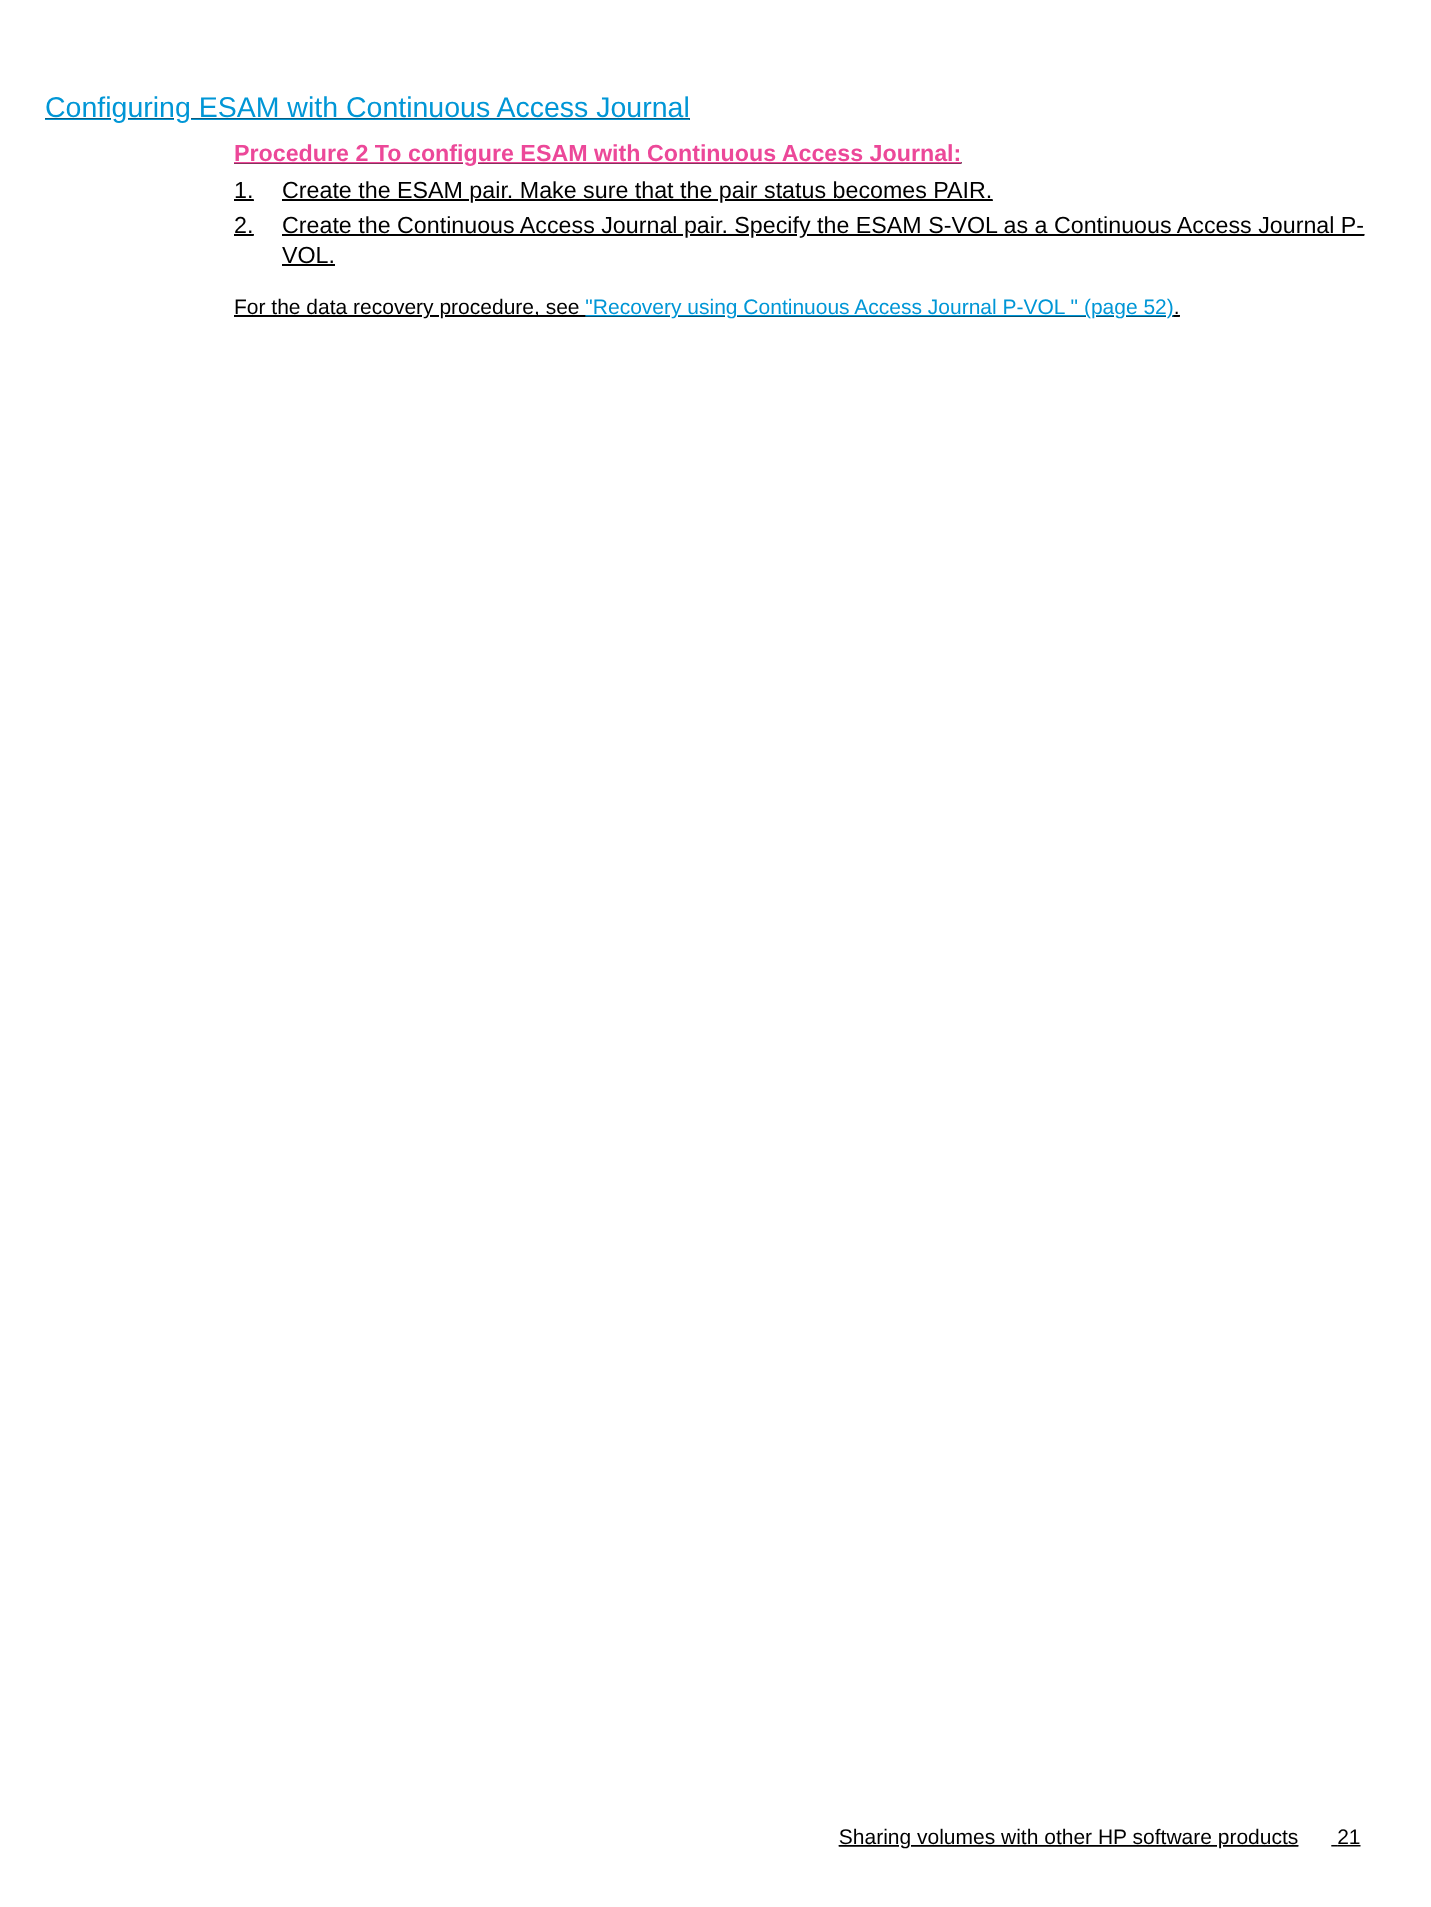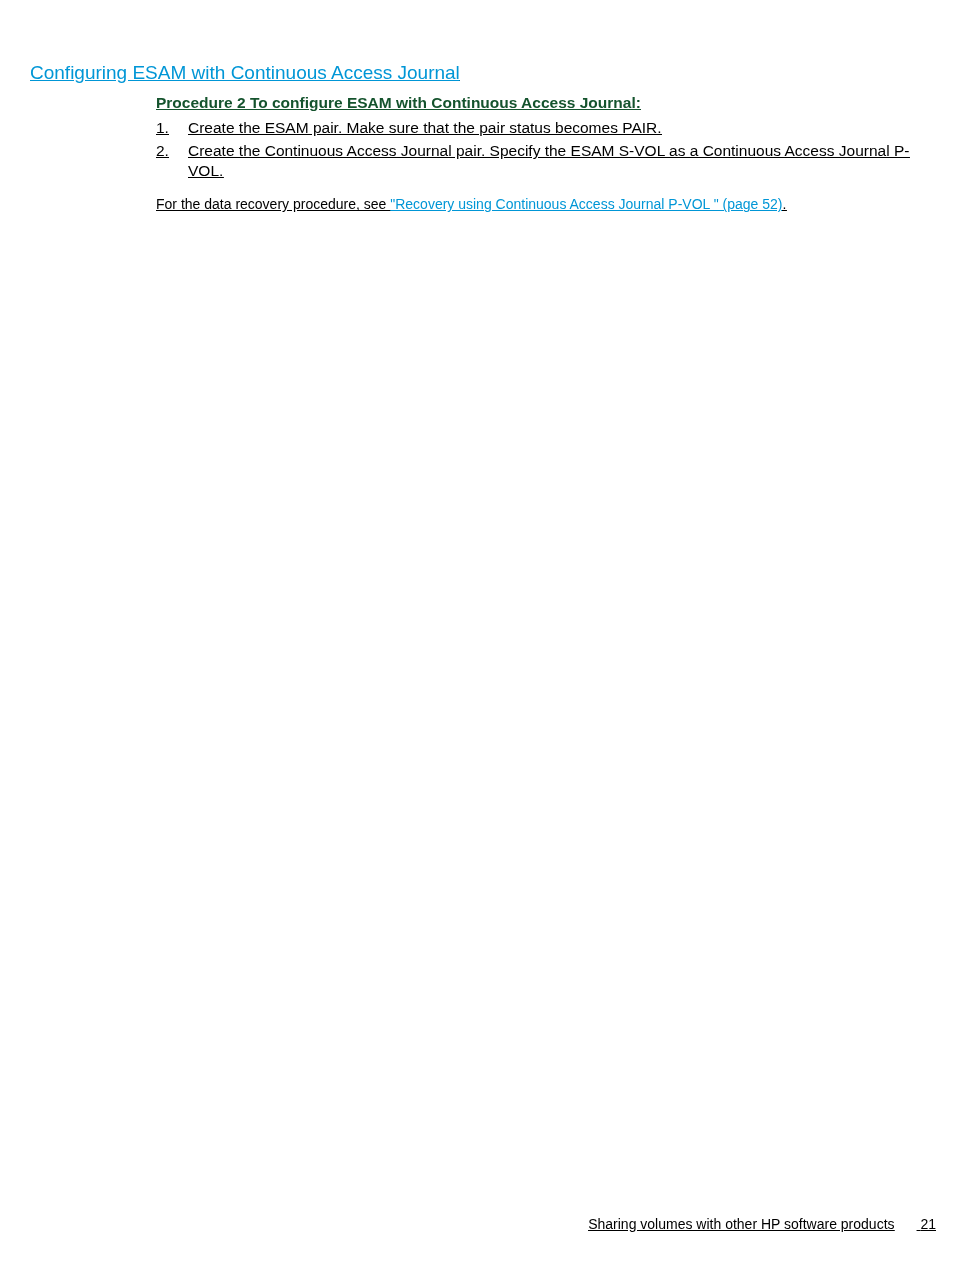--- a/index.html
+++ b/index.html
@@ -18,21 +18,21 @@
     .page {
       padding: 62px 30px 0 30px;
     }
     .section-heading {
       color: #0096d6;
       font-size: 19px;
       font-weight: 400;
       margin-bottom: 10px;
     }
     .procedure-title {
-      color: #14532d;
+      color: #ec4899;
       font-size: 15.5px;
       font-weight: bold;
       margin-left: 126px;
       margin-bottom: 6px;
     }
     .ordered-list {
       margin-left: 126px;
       list-style: none;
     }
     .list-item {
@@ -55,21 +55,21 @@
       font-size: 14px;
       color: #000;
       line-height: 1.3;
     }
     .link {
       color: #0096d6;
     }
     .footer {
       position: absolute;
       bottom: 39px;
-      right: 18px;
+      right: 47px;
       font-size: 14px;
       color: #000;
     }
     .footer-text {
       margin-right: 22px;
     }
     .page-number {
       display: inline-block;
     }
   </style>

